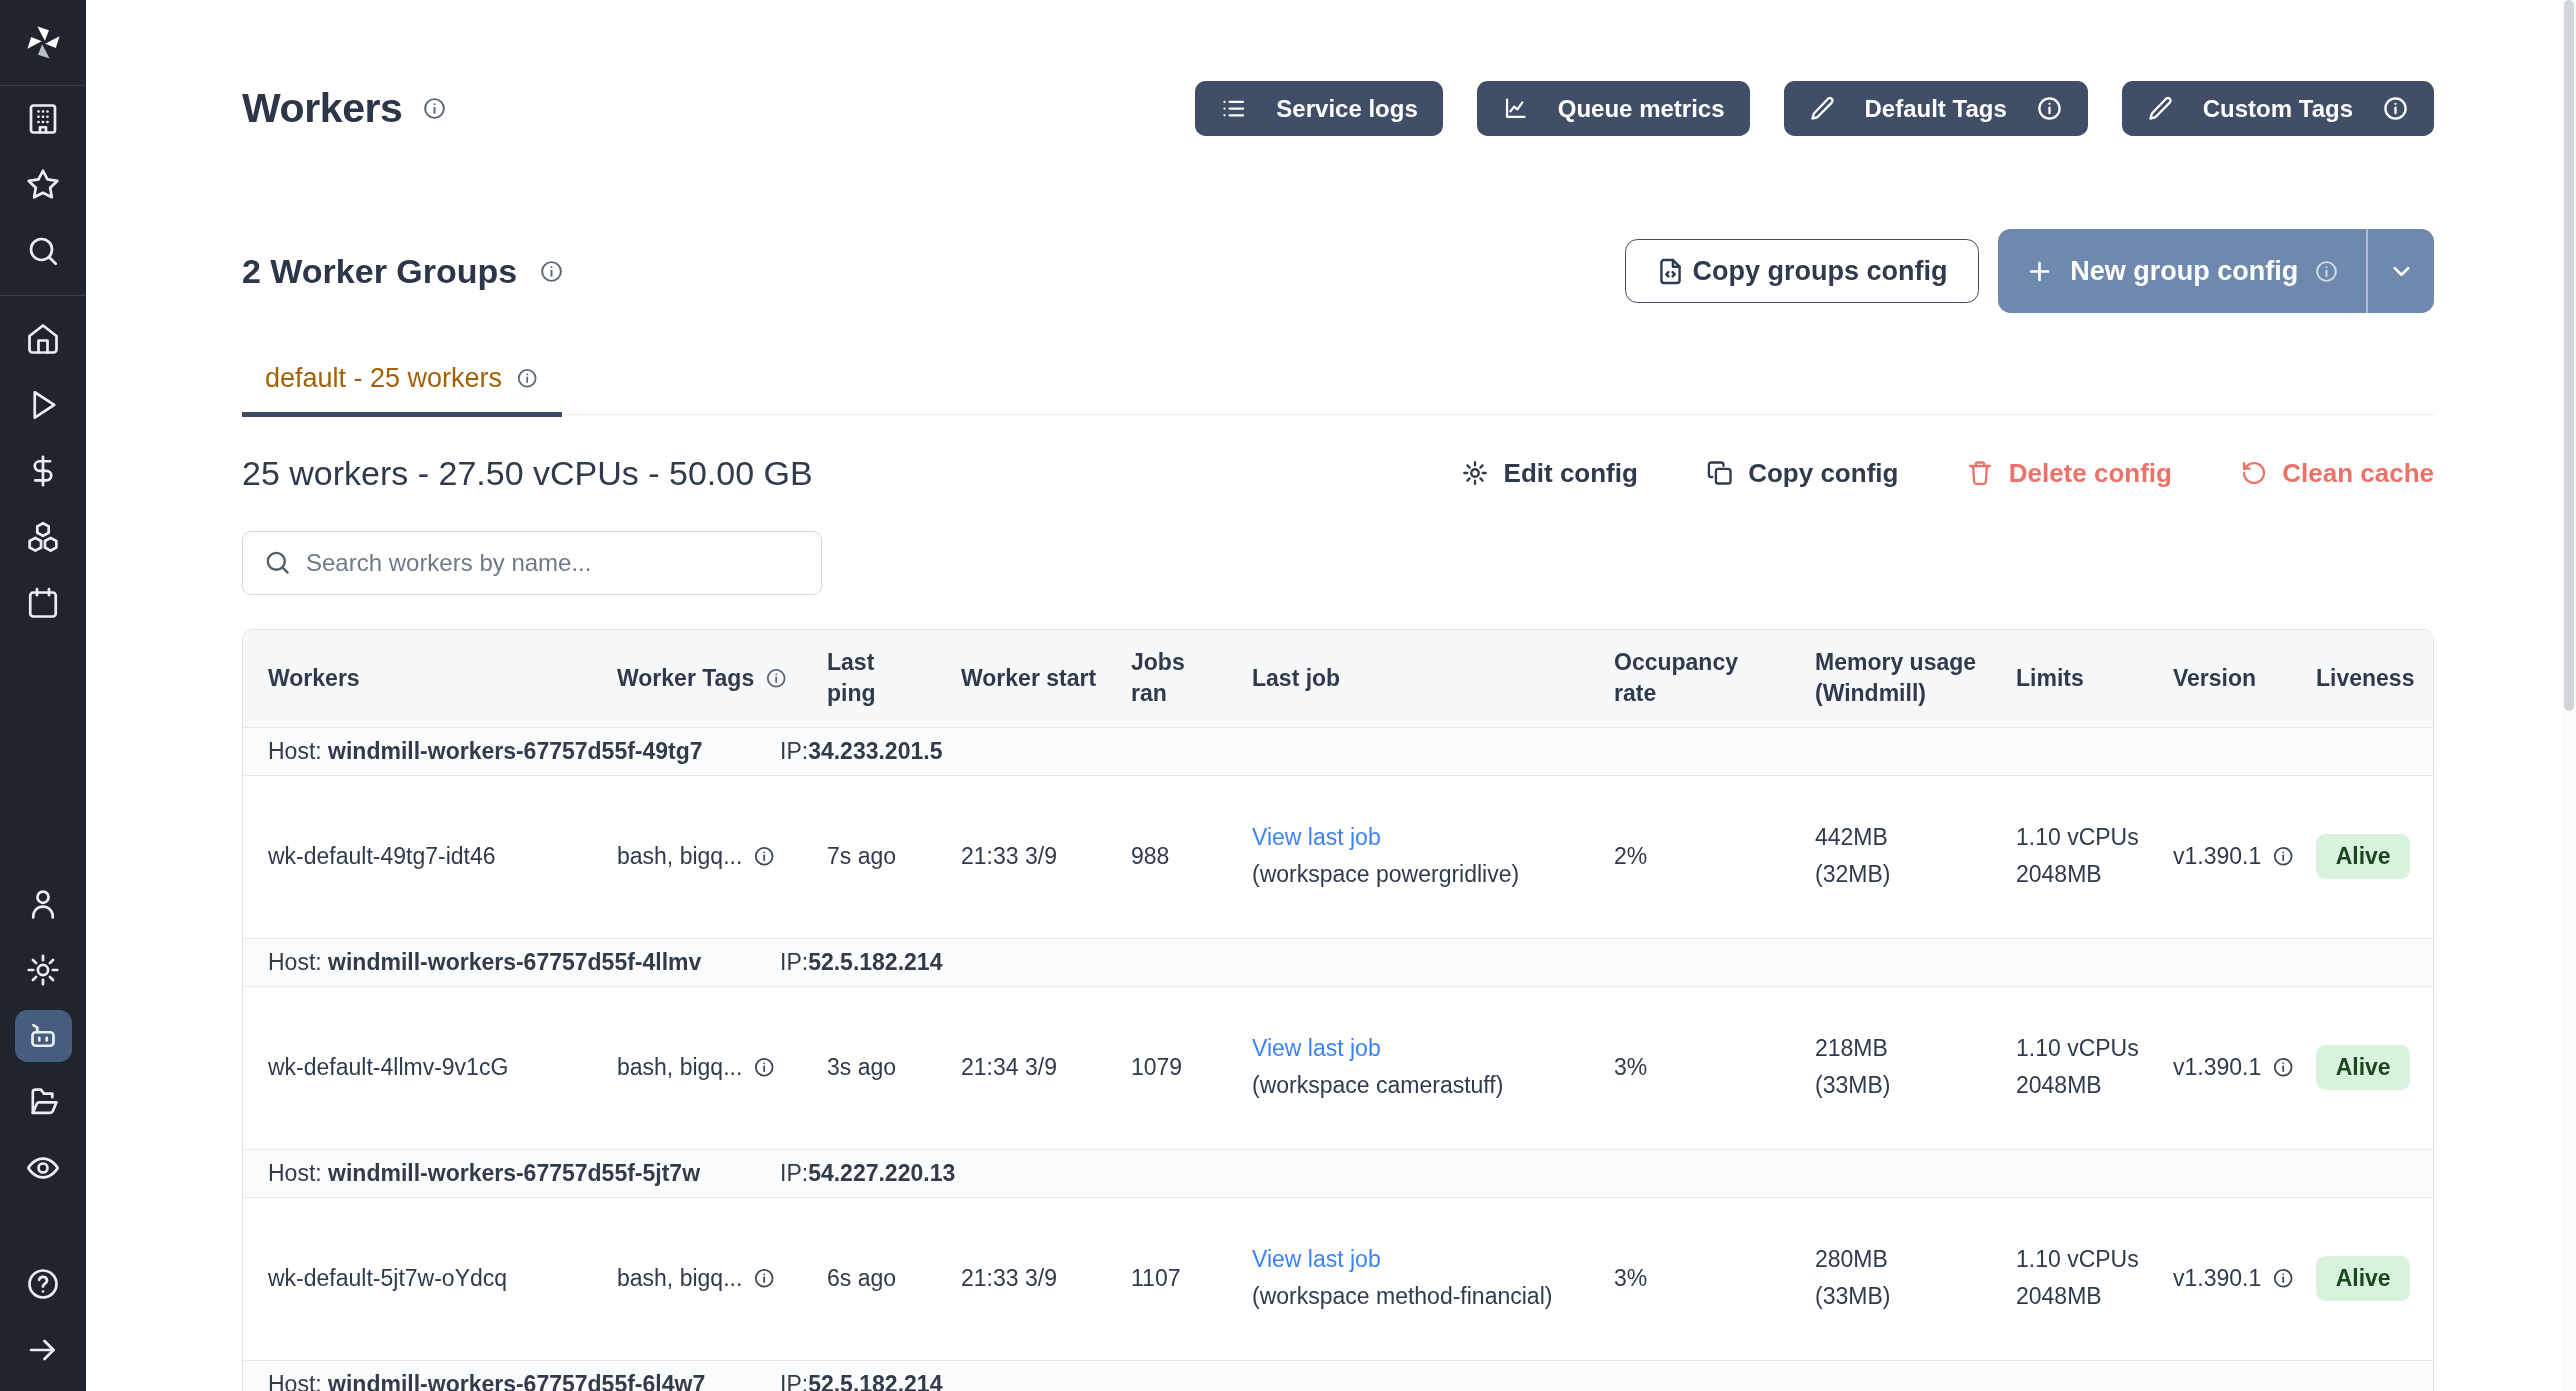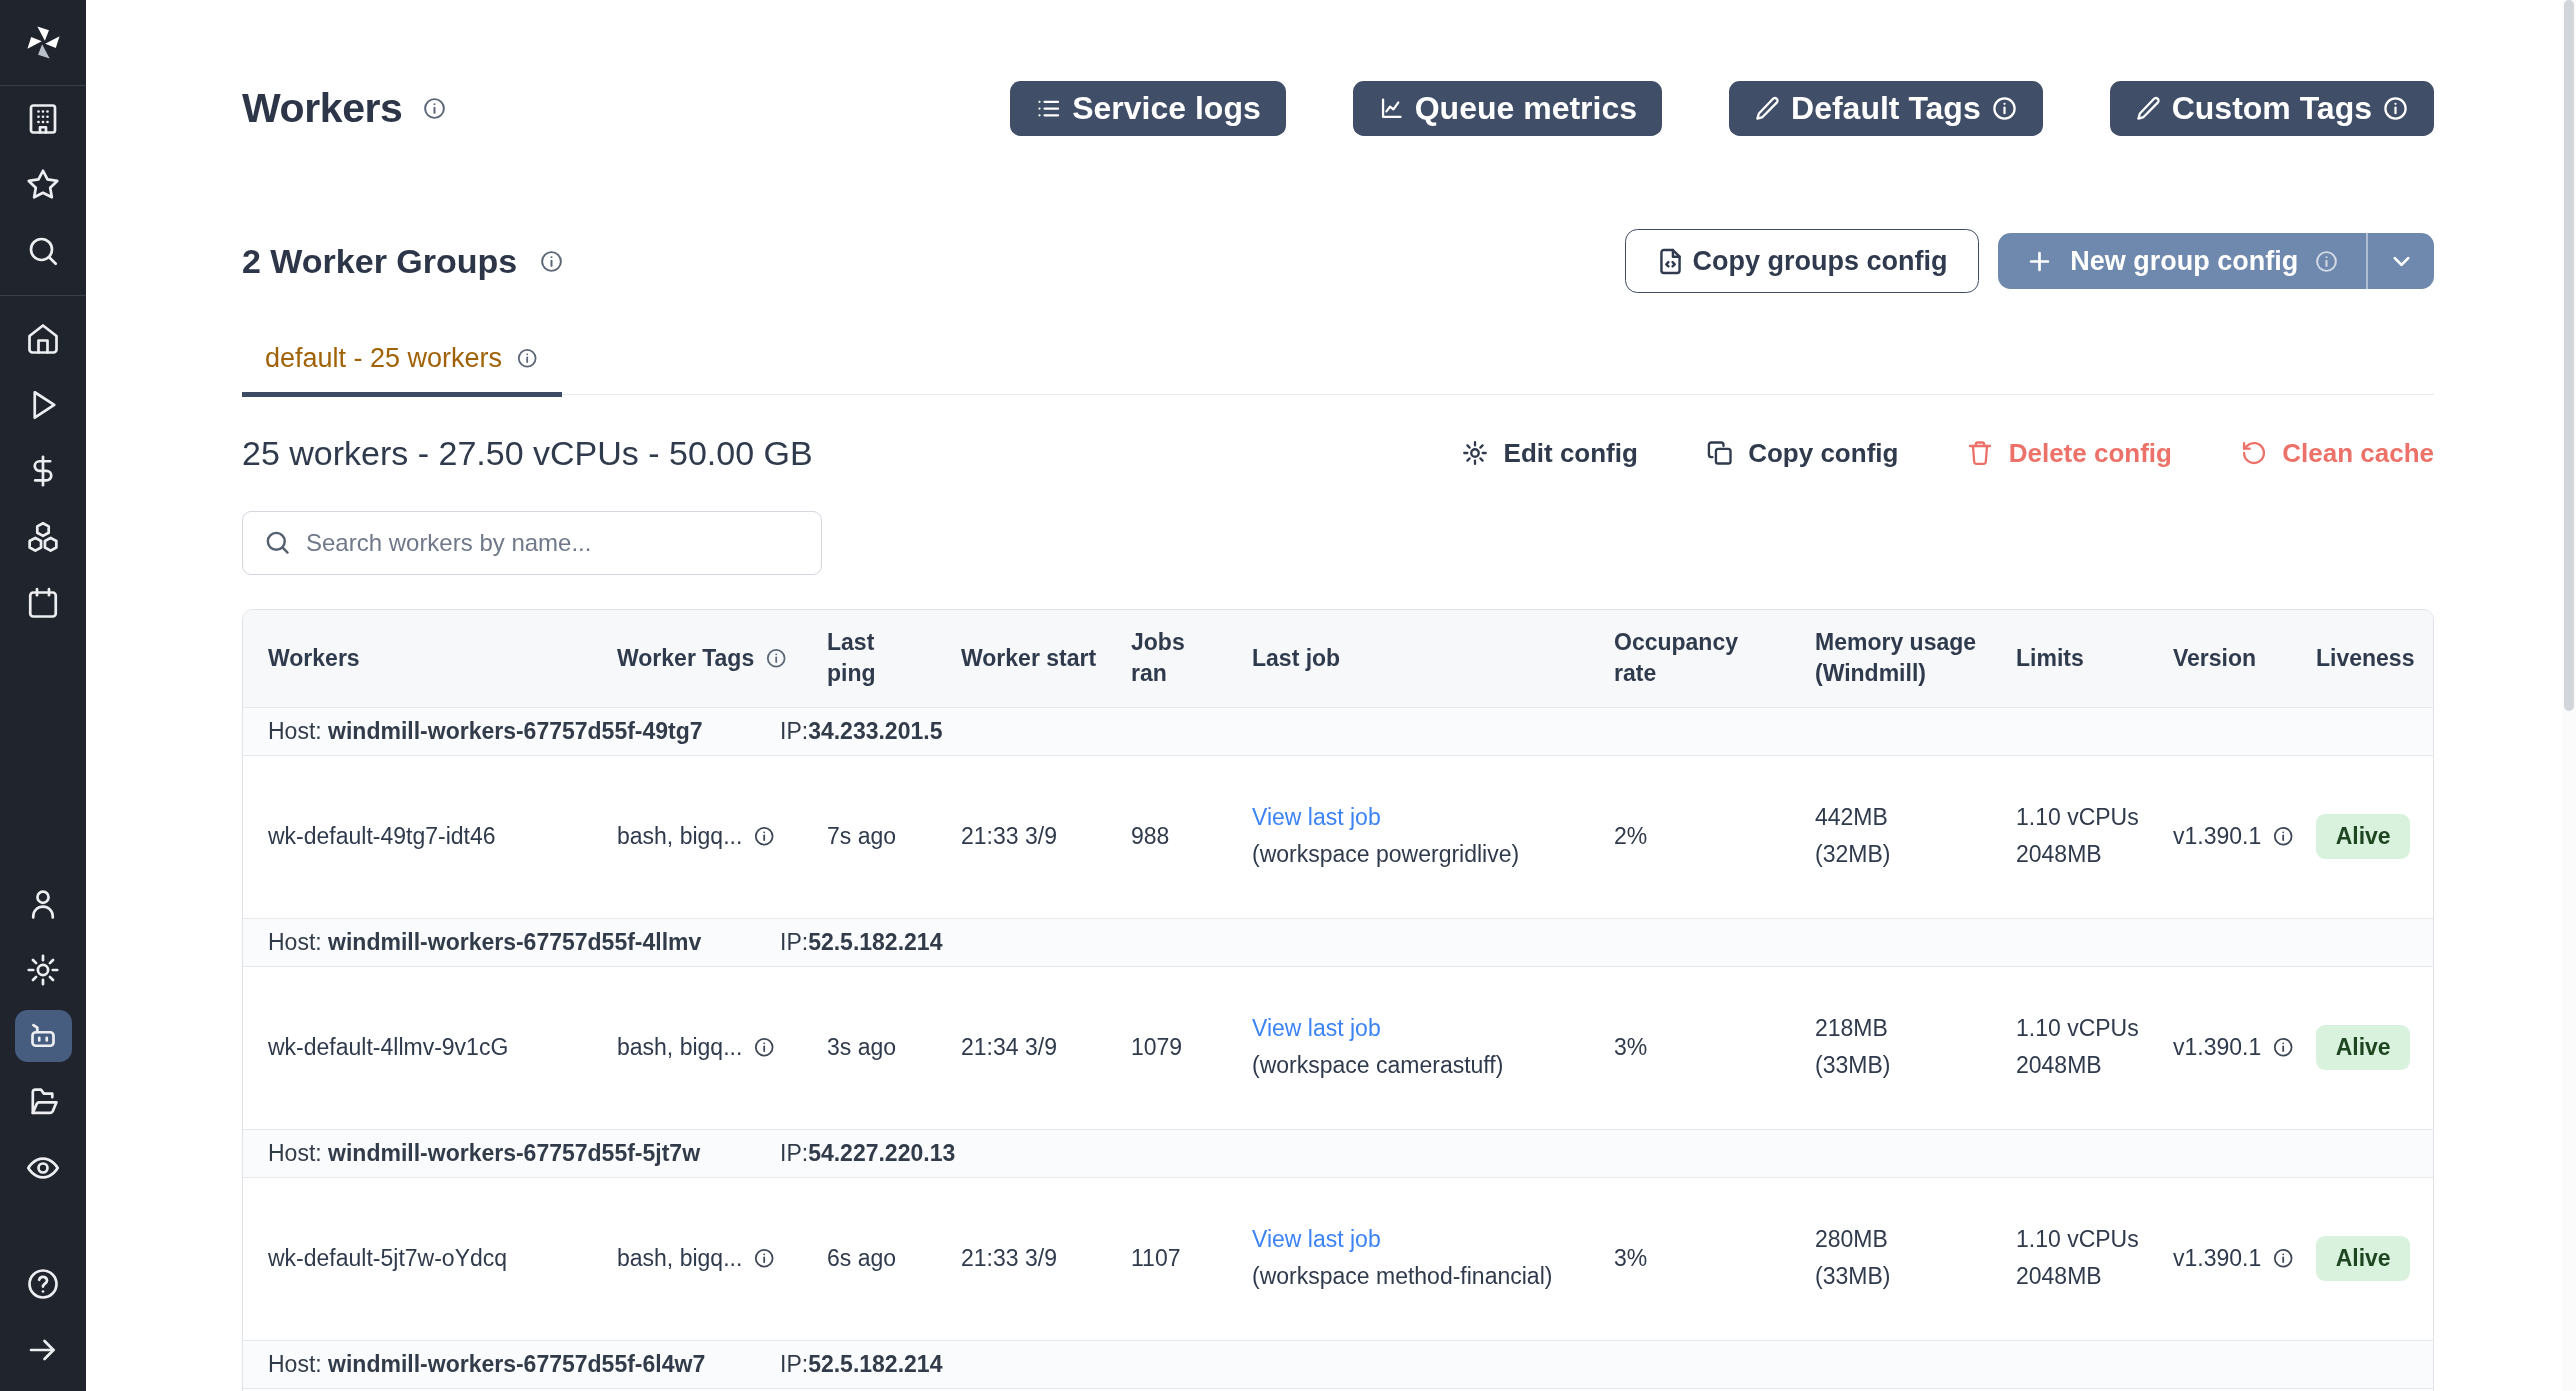--- a/index.html
+++ b/index.html
@@ -31,34 +31,34 @@
   .page-title-wrap { display:flex; align-items:center; gap:19.7px; }
   .page-title { font-size:41px; font-weight:700; color:#2c3648; letter-spacing:-0.4px; }
 
   .info-ic { display:inline-flex; color:#5b6776; }
   .info-ic svg { width:25px; height:25px; fill:none; stroke:currentColor; stroke-width:1.9; stroke-linecap:round; }
   .info-ic.sm svg { width:22.4px; height:22.4px; }
   .info-ic.on-dark { color:rgba(255,255,255,.65); }
   .info-ic.on-blue { color:rgba(255,255,255,.7); }
 
   .top-buttons { display:flex; gap:34px; }
-  .dark-btn { display:flex; align-items:center; gap:10px; height:55px; padding:0 25px;
-    background:var(--c-dark_button,#414e68); color:#fff; font-size:32px; font-weight:700;
-    border:none; border-radius:10.7px; cursor:pointer;margin-left:33px; }
+  .dark-btn { display:flex; align-items:center; gap:29px; height:55px; padding:0 25px;
+    background:var(--c-dark_button,#414e68); color:#fff; font-size:24px; font-weight:700;
+    border:none; border-radius:10.7px; cursor:pointer; }
   .dark-btn svg { width:27px; height:27px; fill:none; stroke:#fff; stroke-width:2; stroke-linecap:round; stroke-linejoin:round; }
 
   .groups-row { margin-top:93px; display:flex; align-items:center; justify-content:space-between; }
   .groups-heading-wrap { display:flex; align-items:center; gap:21.5px; }
   .groups-heading { font-size:34px; font-weight:700; color:#2c3648; }
   .groups-actions { display:flex; gap:19.7px; align-items:center; }
   .outline-btn { display:flex; align-items:center; gap:8px; height:64px; padding:0 30px;
     background:#fff; border:1.8px solid #3f4c66; border-radius:12.5px; color:#303a4e;
     font-size:27px; font-weight:700; cursor:pointer; }
   .outline-btn svg { width:29px; height:29px; fill:none; stroke:#303a4e; stroke-width:2; stroke-linecap:round; stroke-linejoin:round; }
-  .split-btn { display:flex; height:56px; background:var(--c-primary_button,#6e89ad);
+  .split-btn { display:flex; height:84px; background:var(--c-primary_button,#6e89ad);
     border-radius:12.5px; overflow:hidden; cursor:pointer; }
   .split-main { display:flex; align-items:center; gap:16px; padding:0 27px; color:#fff;
     font-size:27px; font-weight:700; }
   .split-main svg.plus { width:29px; height:29px; fill:none; stroke:#fff; stroke-width:2.2; stroke-linecap:round; }
   .split-sep { width:1.8px; background:rgba(255,255,255,.45); margin:0; }
   .split-caret { width:66px; display:flex; align-items:center; justify-content:center; }
   .split-caret svg { width:27px; height:27px; fill:none; stroke:#fff; stroke-width:2.4; stroke-linecap:round; stroke-linejoin:round; }
 
   
   .tabs { margin-top:50px; display:flex; border-bottom:1.8px solid #e8eaee; }

